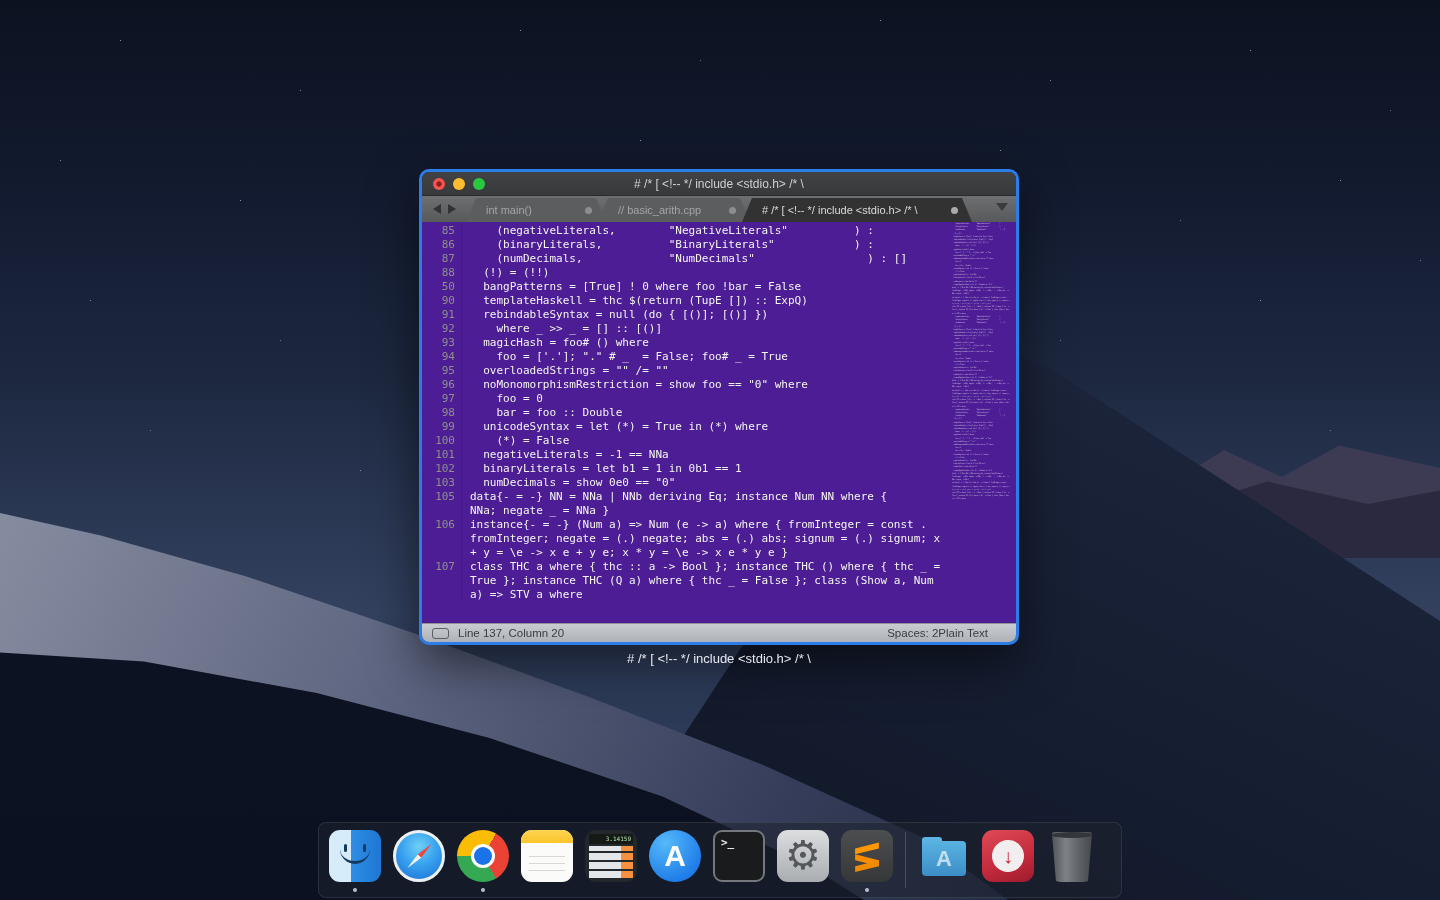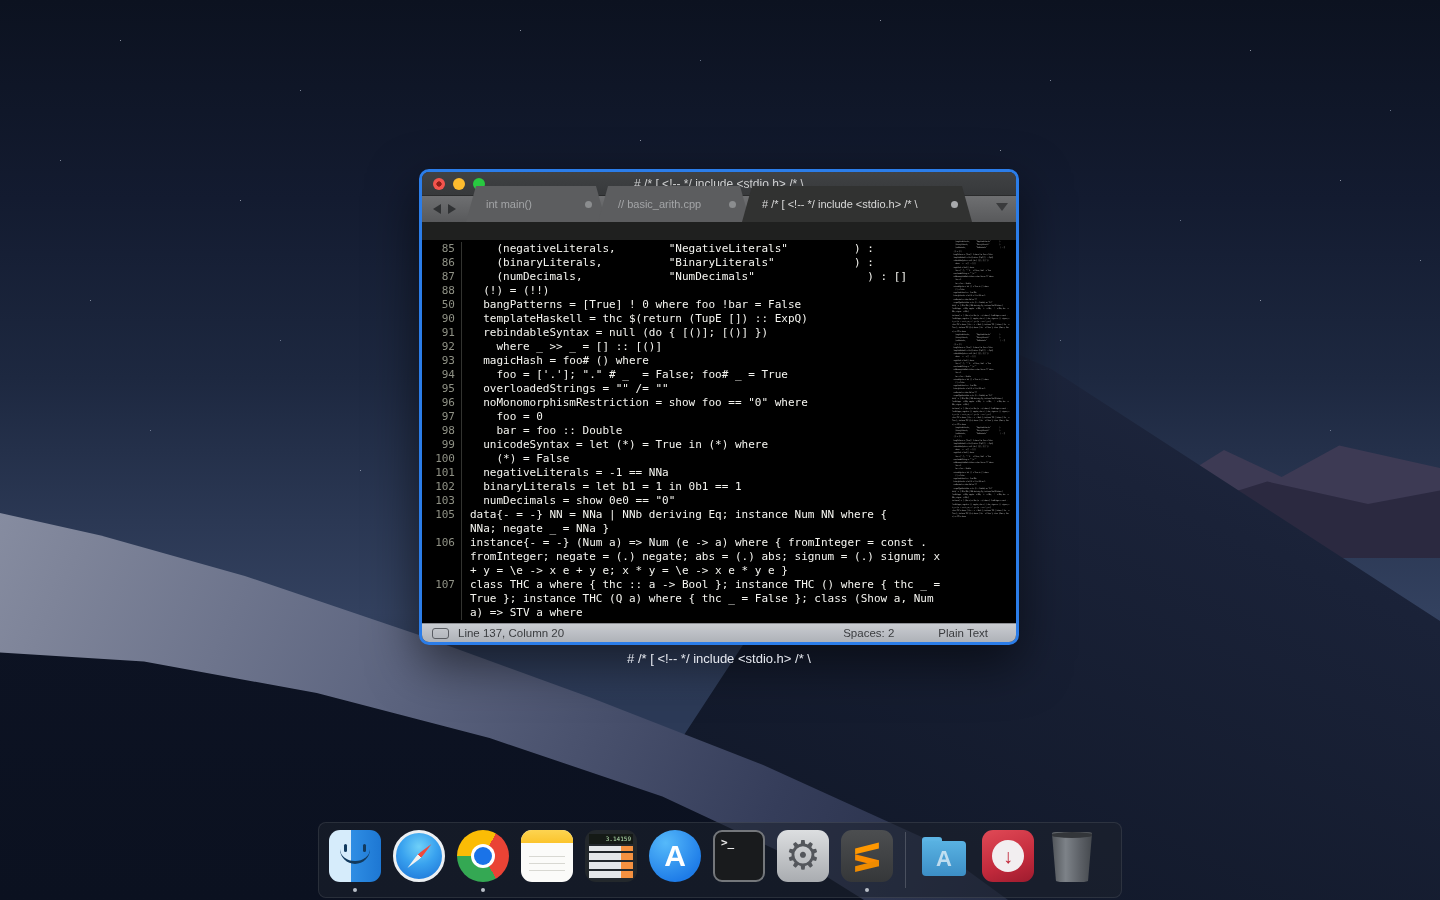--- a/index.html
+++ b/index.html
@@ -44,47 +44,47 @@
   .light.yellow { background:#febc2e; }
   .light.green  { background:#28c840; }
   .title { position:absolute; left:0; right:0; text-align:center; font-size:12px; color:#cfd0d1; pointer-events:none; }
 
   .tabbar { height:26px; flex:0 0 26px; background:linear-gradient(#6e6f71,#58595b);
     display:flex; align-items:flex-end; position:relative; }
   .navarrows { width:44px; flex:0 0 44px; display:flex; align-items:center; justify-content:center; gap:7px; height:100%; }
   .arr { width:0; height:0; border-top:5px solid transparent; border-bottom:5px solid transparent; }
   .arr.back { border-right:8px solid #303234; }
   .arr.fwd  { border-left:8px solid #303234; }
-  .tab { height:36px; display:flex; align-items:center; position:relative;
+  .tab { height:24px; display:flex; align-items:center; position:relative;
     clip-path:polygon(10px 0, calc(100% - 10px) 0, 100% 100%, 0 100%);
     padding:0 26px 0 20px; margin-right:-8px; background:#5c5d5f; color:#a3a5a7; font-size:11px; white-space:nowrap; }
   .tab .tab-label { overflow:hidden; text-overflow:ellipsis; }
   .tab .tabdot { position:absolute; right:14px; top:50%; margin-top:-3.5px; width:7px; height:7px;
     border-radius:50%; background:#8b8d8f; }
   .tab.active { background:#313231; color:#dadada; z-index:2; }
   .tab.active .tabdot { background:#a8aaac; }
   .tab.t1 { width:140px; }
   .tab.t2 { width:152px; }
   .tab.t3 { width:230px; }
   .overflow-btn { position:absolute; right:8px; top:0; height:100%; display:flex; align-items:center; }
   .arr.down { border-left:6px solid transparent; border-right:6px solid transparent; border-top:8px solid #3a3b3d; }
 
-  .editor { flex:1 1 auto; position:relative; background:#000000; overflow:hidden;margin-top:18px; }
+  .editor { flex:1 1 auto; position:relative; background:#4c1d95; overflow:hidden; }
   .coderows { position:absolute; inset:0 64px 0 0; padding-top:2px; }
   .crow { display:flex; height:14px; line-height:14px; font-family:"DejaVu Sans Mono", monospace; font-size:11px; }
   .ln { flex:0 0 40px; text-align:right; padding-right:6px; color:#8f9185; border-right:1px solid #323330; }
   .tx { padding-left:8px; color:#f5f5f0; white-space:pre; overflow:hidden; }
   .minimap { position:absolute; top:0; right:2px; width:62px; height:286px; overflow:hidden; cursor:pointer; }
   .minimap pre { font-family:"DejaVu Sans Mono", monospace; font-size:2px; line-height:3.2px;
     color:rgba(255,255,255,.5); letter-spacing:-.4px; white-space:pre; }
 
   .statusbar { height:19px; flex:0 0 19px; background:linear-gradient(#c9ccd1,#aeb2b8);
     border-top:1px solid #8e9095; display:flex; align-items:center; font-size:11.5px; color:#3a3c3f; }
   .panel-icon { width:17px; height:11px; border:1.5px solid #5a5d63; border-radius:3px; margin:0 9px 0 10px; }
-  .sb-right { margin-left:auto; display:flex; gap:44px; padding-right:28px; }
+  .sb-right { margin-left:auto; display:flex; padding-right:28px; }
 
   .caption { position:absolute; left:419px; top:651px; width:600px; text-align:center;
     font-size:13px; color:#e4e7ee; }
 
   
   .dock { position:absolute; left:318px; top:822px; width:804px; height:76px;
     background:rgba(30,34,46,.55); border:1px solid rgba(255,255,255,.09); border-radius:8px;
     display:flex; align-items:center; padding:0 10px; gap:12px; }
   .ditem { position:relative; width:52px; height:60px; display:flex; justify-content:center; cursor:pointer; }
   .di { width:52px; height:52px; border-radius:11px; position:relative; overflow:hidden; flex:0 0 auto; }

